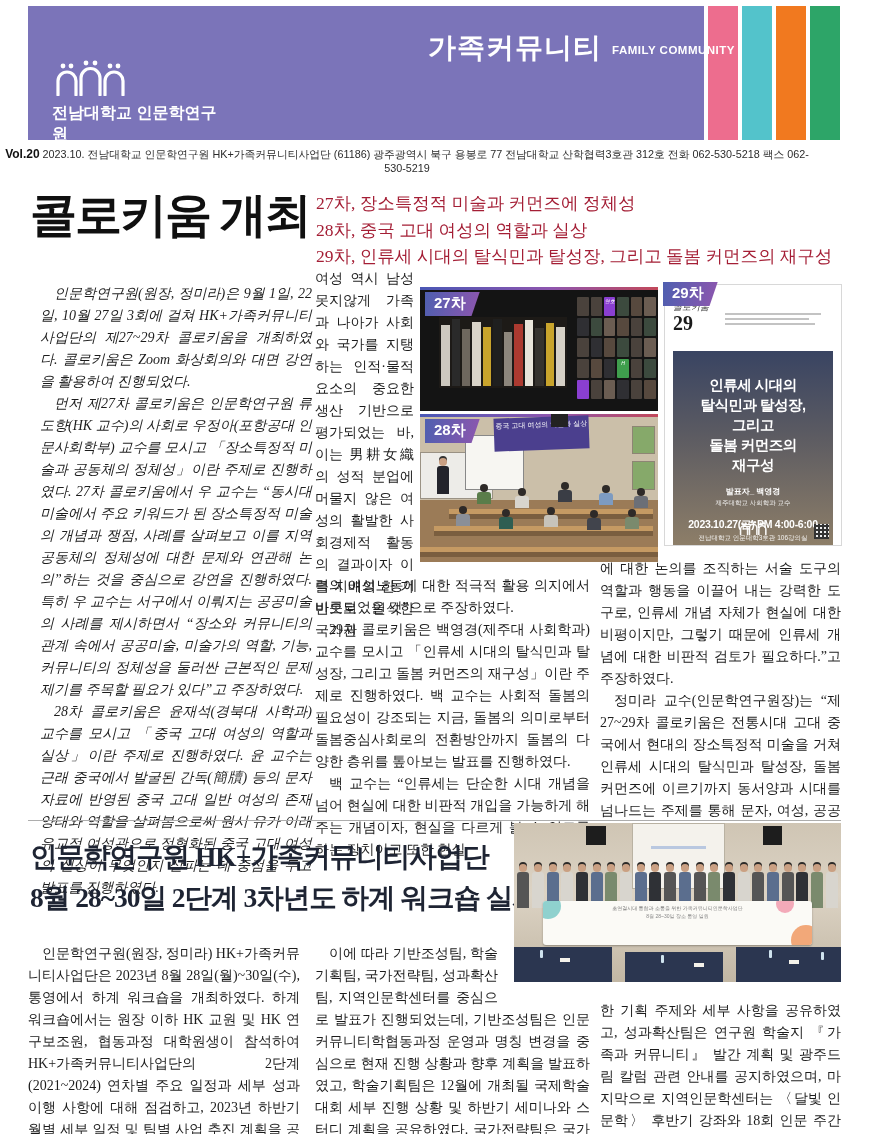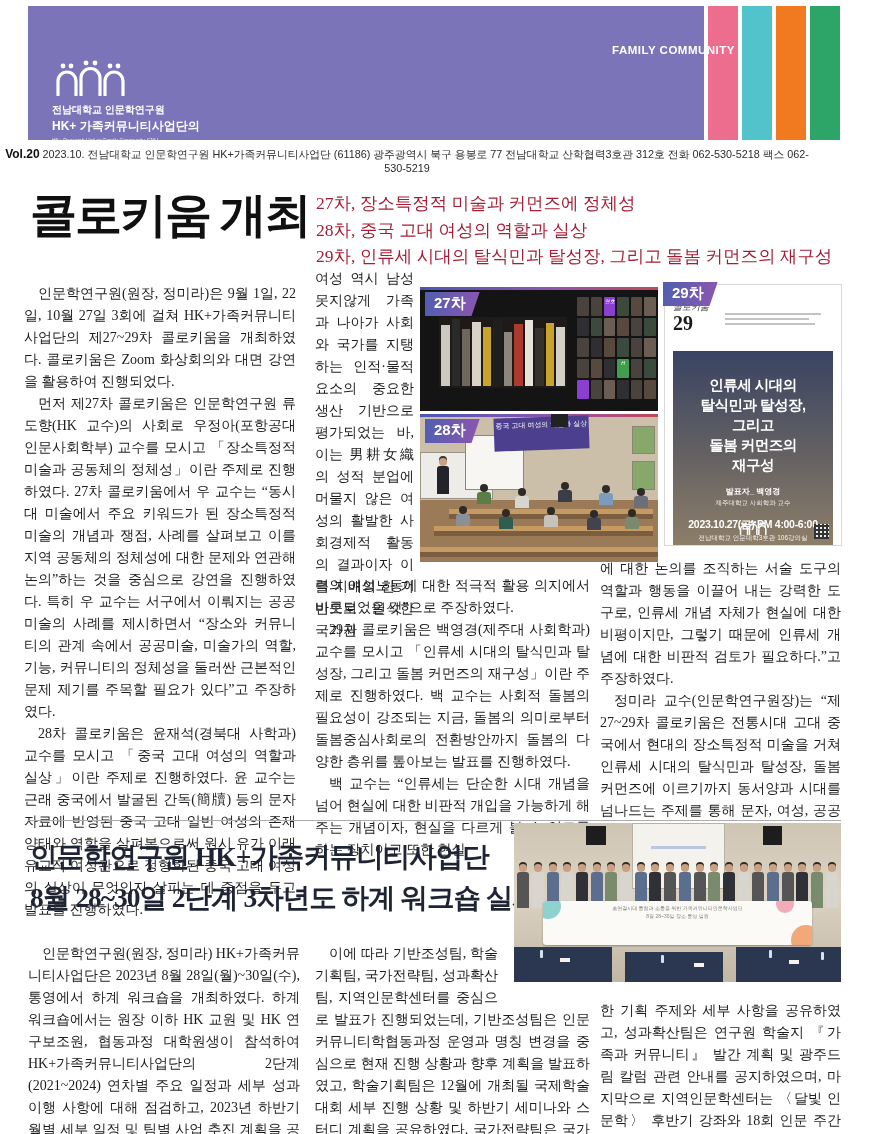--- a/index.html
+++ b/index.html
@@ -9,36 +9,36 @@
   .sans{font-family:"Liberation Sans","DejaVu Sans",sans-serif;}
 
   
   .band{left:28px;top:6px;width:676px;height:134px;background:#7b74b9;}
   .stripe{top:6px;height:134px;width:30px;}
   .st1{left:708px;background:#ed6d8e;}
   .st2{left:742px;background:#53c3cb;}
   .st3{left:776px;background:#f1791f;}
   .st4{left:810px;background:#2da568;}
   .logo{left:52px;top:60px;width:170px;color:#fff;}
-  .logo .l1{font-size:10px;font-weight:bold;margin-top:3px;letter-spacing:0;}
+  .logo .l1{font-size:16px;font-weight:bold;margin-top:3px;letter-spacing:0;}
   .logo .l2{font-size:12px;font-weight:bold;margin-top:1px;}
   .logo .l3{font-size:5px;opacity:.85;margin-top:2px;}
   .ktitle{left:428px;top:29px;font-size:28px;font-weight:bold;color:#fff;letter-spacing:1px;}
   .etitle{left:612px;top:44px;font-size:11.5px;font-weight:bold;color:#fff;letter-spacing:.5px;}
   .nl{left:240px;top:52px;font-size:75px;font-weight:800;color:#fff;letter-spacing:-2px;line-height:80px;}
   .infobar{left:0;top:147px;width:814px;text-align:center;font-size:10.8px;color:#2b2b2b;}
   .infobar b{font-size:12px;color:#111;}
 
   
   .headline1{left:30px;top:184px;font-size:47px;font-weight:700;letter-spacing:-2px;color:#101010;}
   .subtitles{left:316px;top:190px;font-size:17.5px;line-height:26.5px;color:#a41e35;font-weight:500;}
   .col{text-align:justify;font-size:14px;line-height:22px;color:#1c1c1c;}
   .col p{margin:0;}
   .col p.ind{text-indent:1em;}
-  .c1{left:24px;top:283px;width:272px;}
+  .c1{left:40px;top:283px;width:272px;font-style:italic;}
   .c2top{left:315px;top:268px;width:99px;}
   .c2{left:315px;top:575px;width:275px;}
   .c3{left:600px;top:558px;width:241px;}
 
   
   .gradtop{position:absolute;left:0;top:0;width:100%;height:3px;
            background:linear-gradient(90deg,#4a57b5,#8e56ae 55%,#c2485a);}
   .badge{position:absolute;left:5px;top:5px;padding:2px 14px 3px 9px;color:#fff;
          font-weight:bold;font-size:15px;font-family:"Liberation Sans","DejaVu Sans",sans-serif;
          background:linear-gradient(100deg,#4f5fb0,#8e56ae);
@@ -172,20 +172,21 @@
           <circle cx="58" cy="6" r="2.4"></circle>
             <circle cx="66" cy="6" r="2.4"></circle>
         </g>
       </svg>
     </span>
     <div class="l1">전남대학교 인문학연구원</div>
     <div class="l2">HK+ 가족커뮤니티사업단의</div>
     <div class="l3">HK+ Research Unit on Family Community, CNU</div>
   </div>
 
+  <div class="abs ktitle sans">가족커뮤니티</div>
   <div class="abs etitle sans">FAMILY COMMUNITY</div>
 
   <div class="abs infobar sans">
     <b>Vol.20</b>
     <span>2023.10. 전남대학교 인문학연구원 HK+가족커뮤니티사업단  (61186) 광주광역시 북구 용봉로 77 전남대학교 산학협력3호관 312호  전화 062-530-5218  팩스 062-530-5219</span>
   </div>
 
   <div class="abs headline1">콜로키움 개최</div>
   <div class="abs subtitles">
     <div>27차, 장소특정적 미술과 커먼즈에 정체성</div>

